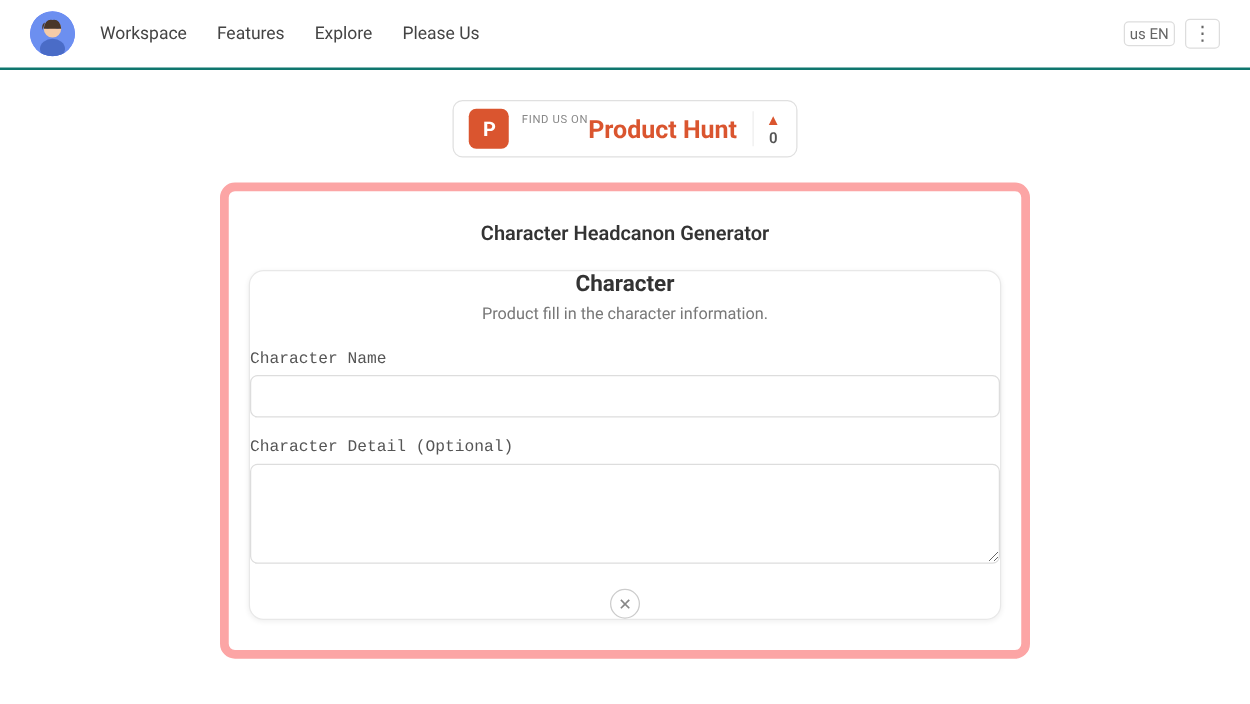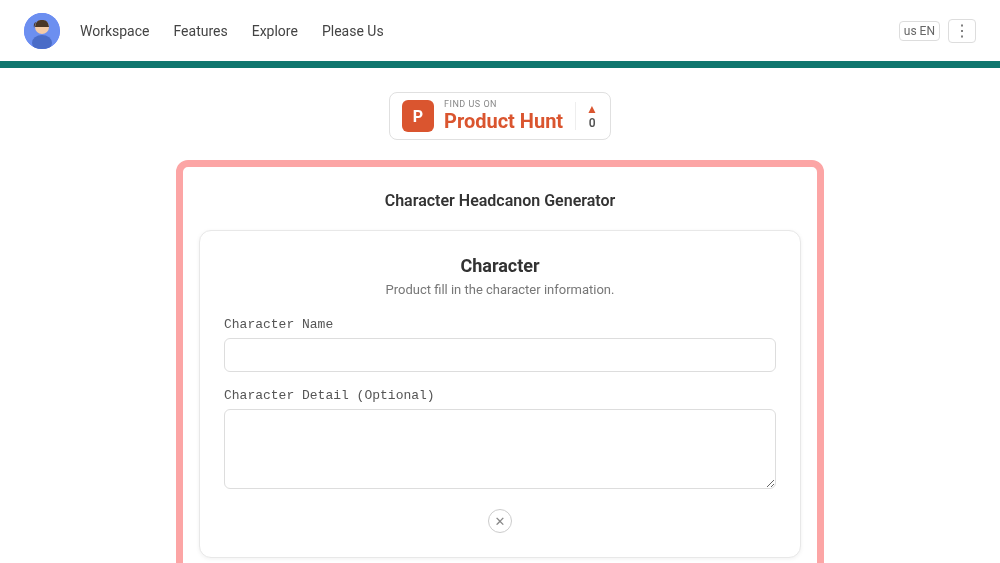--- a/index.html
+++ b/index.html
@@ -10,22 +10,22 @@
       min-height: 563px;
       width: 1000px;
       overflow-x: hidden;
     }
 
     
     nav {
       display: flex;
       align-items: center;
       padding: 0 24px;
-      height: 68px;
-      border-bottom: 7px solid #0f766e;
+      height: 56px;
+      border-bottom: 2px solid #0f766e;
     }
     .nav-logo {
       width: 36px;
       height: 36px;
       border-radius: 50%;
       background: #5c7cfa;
       display: flex;
       align-items: center;
       justify-content: center;
       margin-right: 20px;
@@ -89,21 +89,21 @@
       border-radius: 6px;
       width: 32px;
       height: 32px;
       display: flex;
       align-items: center;
       justify-content: center;
       color: white;
       font-weight: bold;
       font-size: 16px;
     }
-    .ph-text-block { display: flex; flex-direction: column; }
+    .ph-text-block { display: flex; }
     .ph-find-us {
       font-size: 9px;
       text-transform: uppercase;
       color: #888;
       letter-spacing: 0.5px;
     }
     .ph-product-hunt {
       font-size: 20px;
       font-weight: 700;
       color: #da552f;
@@ -137,21 +137,20 @@
       font-weight: 600;
       color: #333;
       margin-bottom: 20px;
     }
 
     
     .character-card {
       background: #fff;
       border: 1px solid #e8e8e8;
       border-radius: 12px;
-      padding: 24px;
       margin-bottom: 0;
       box-shadow: 0 1px 4px rgba(0,0,0,0.06);
     }
     .character-card-title {
       font-size: 18px;
       font-weight: 700;
       text-align: center;
       margin-bottom: 6px;
     }
     .character-card-subtitle {

